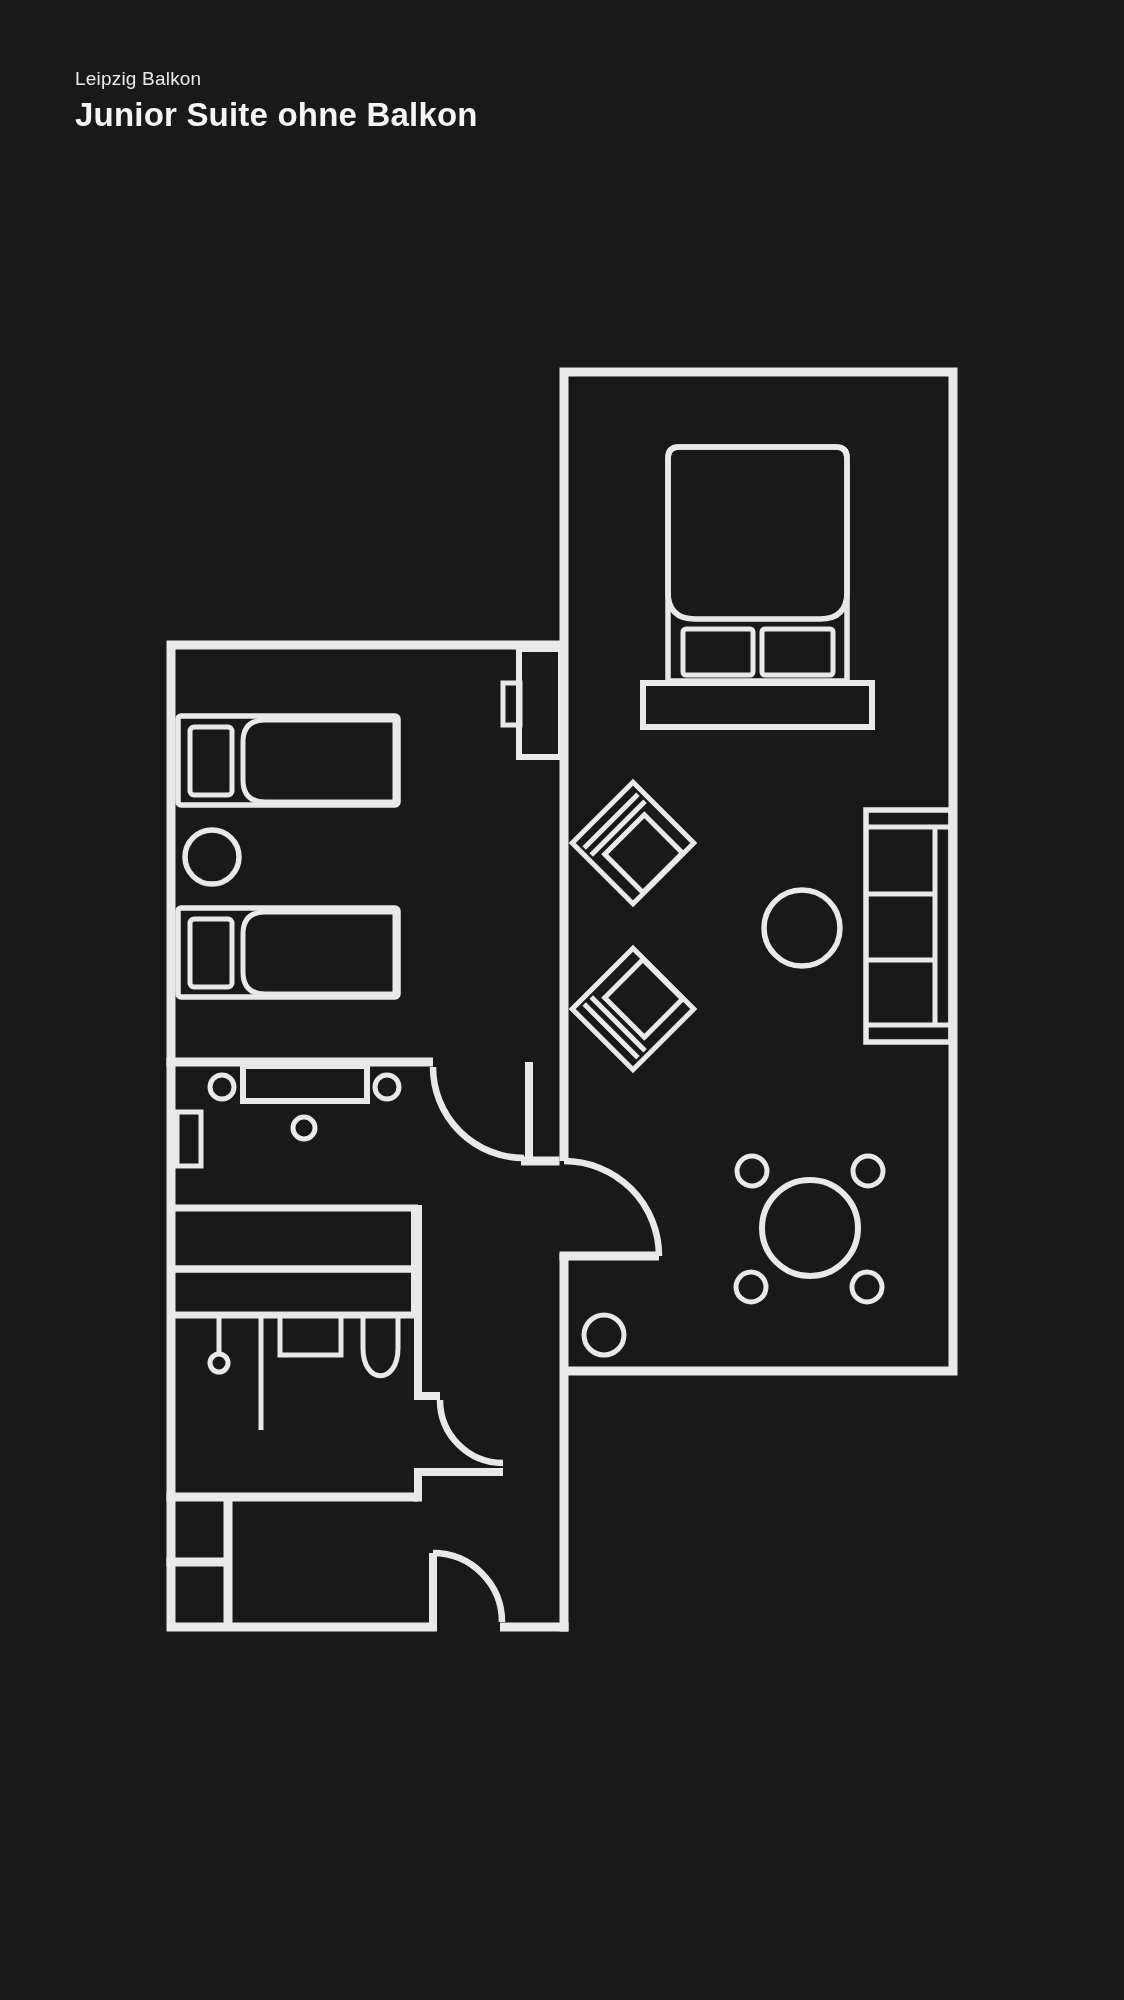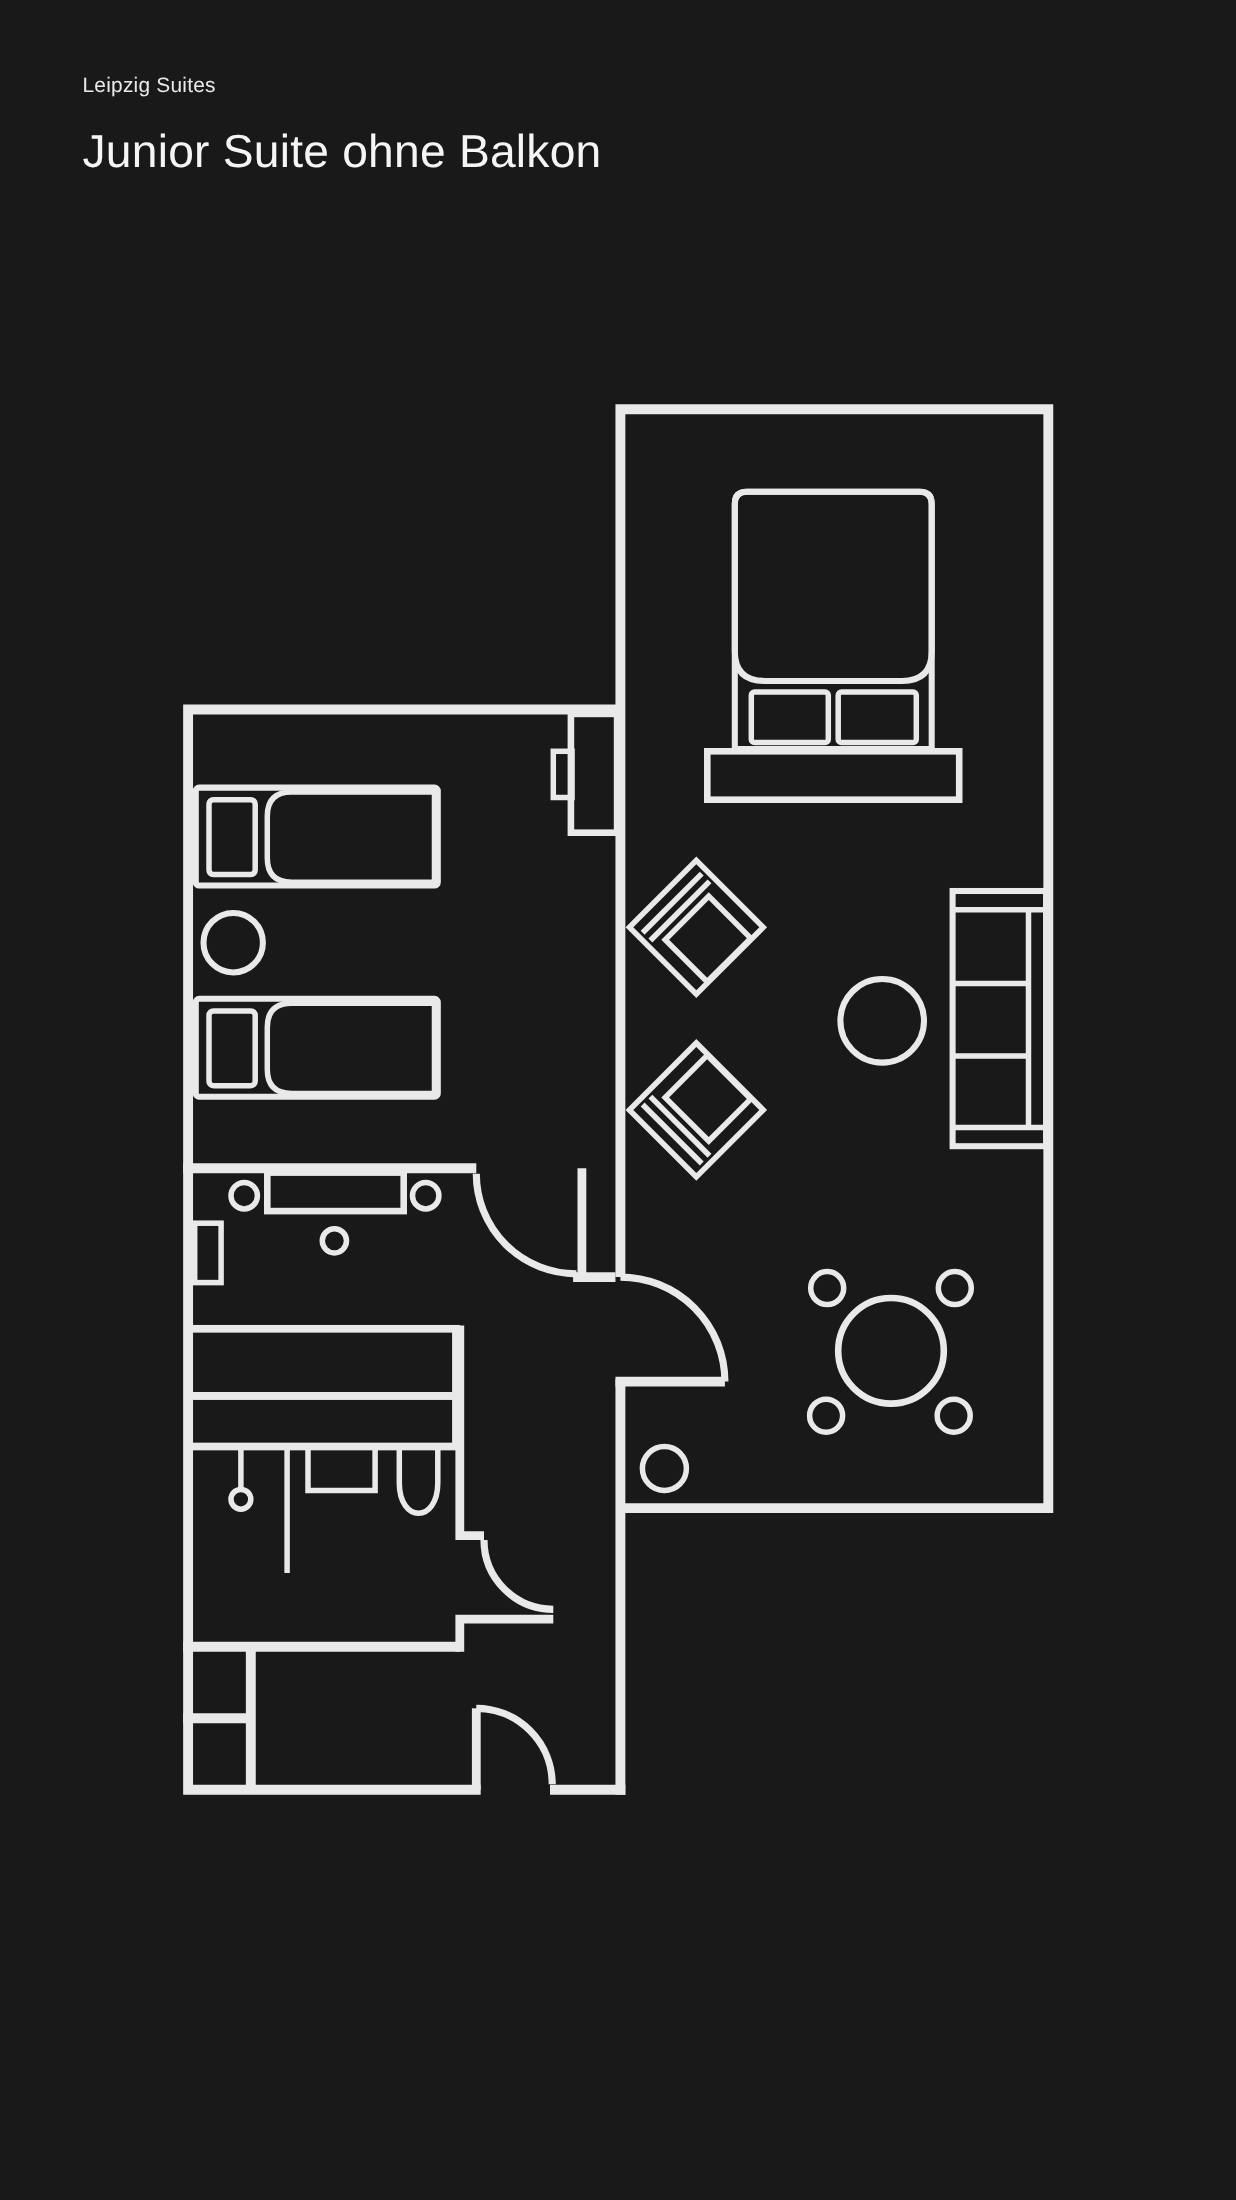--- a/index.html
+++ b/index.html
@@ -19,24 +19,24 @@
     position:absolute;left:75px;top:68px;
   }
   .brand{
     color:var(--text);
     font-size:19px;
     font-weight:400;
     letter-spacing:.2px;
     opacity:.95;
   }
   .title{
-    margin-top:24px;
+    margin-top:6px;
     color:var(--text);
-    font-size:42px;
-    font-weight:400;
+    font-size:33px;
+    font-weight:700;
     letter-spacing:.2px;
   }
   .plan{
     position:absolute;left:0;top:0;width:1124px;height:2000px;
   }
   .plan path,.plan rect,.plan circle,.plan line{
     fill:none;
     stroke:var(--line);
     stroke-linecap:butt;
     stroke-linejoin:miter;
@@ -46,21 +46,21 @@
   .door{stroke-width:6.5px;}
   .furn{stroke-width:5.5px;}
   .thin{stroke-width:5px;}
   .band{stroke-width:7px;}
   .shelf{stroke-width:6px;}
 </style>
 </head>
 <body>
 
 <div class="header">
-  <div class="brand">Leipzig Suites</div>
+  <div class="brand">Leipzig Balkon</div>
   <div class="title">Junior Suite ohne Balkon</div>
 </div>
 
 <svg class="plan" viewBox="0 0 1124 2000" aria-hidden="true">
 
   <g>
 
     <path class="wall" d="M 559.5 372 H 957.5
          M 953 367.5 V 1375.5
          M 559.5 1371 H 957.5

